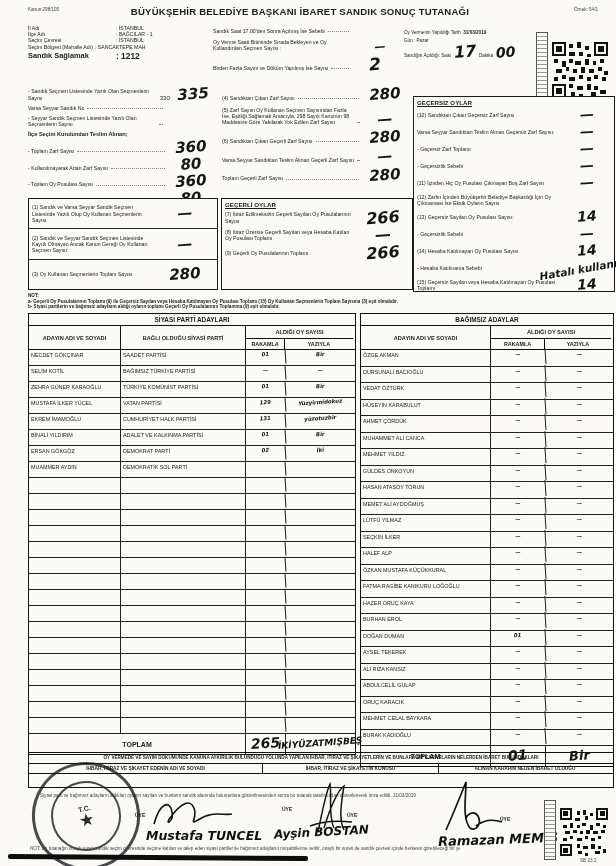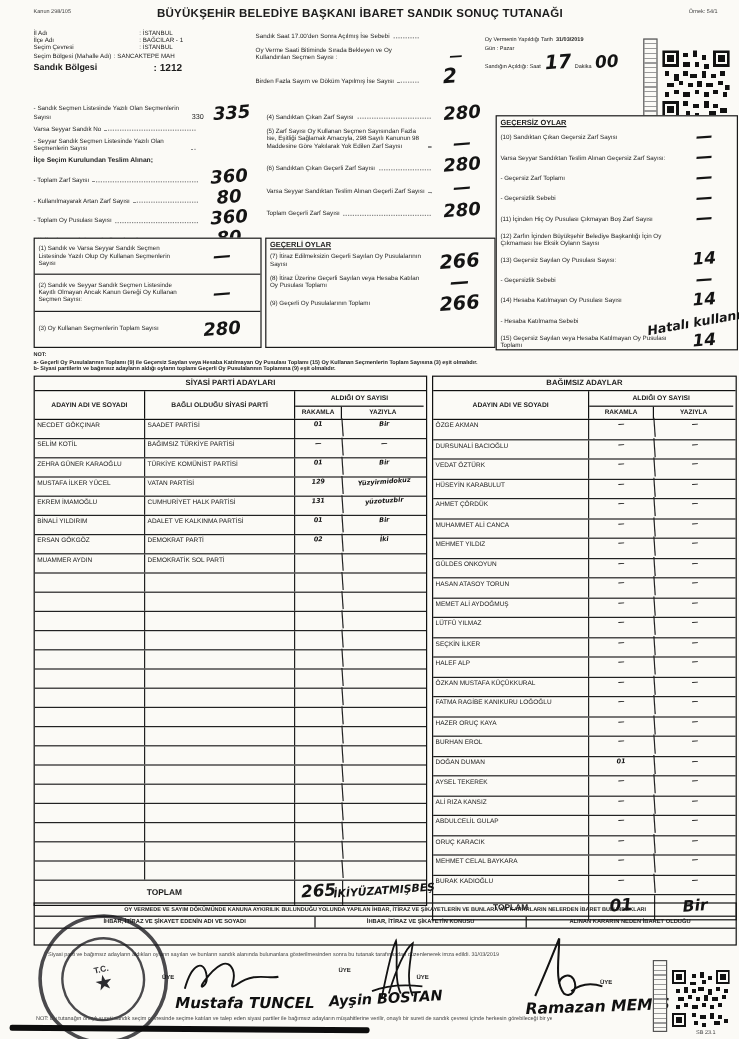--- a/index.html
+++ b/index.html
@@ -105,22 +105,22 @@
       </div>
     <div style="display:flex;">
         <span class="t5" style="width:88px;">Seçim Çevresi</span>
         <span class="t5">: İSTANBUL</span>
       </div>
     <div style="display:flex;">
         <span class="t5" style="white-space:nowrap;">Seçim Bölgesi (Mahalle Adı)</span>
         <span class="t5" style="margin-left:2px;">: SANCAKTEPE MAH</span>
       </div>
     <div style="display:flex;margin-top:1px;">
-      <span class="b" style="font-size:7.4px;width:88px;">Sandık Bölgesi</span>
-      <span class="b" style="font-size:8.4px;margin-left:12px;">: 1212</span>
+      <span class="b" style="font-size:7.4px;width:88px;">Sandık Sağlamak</span>
+      <span class="b" style="font-size:8.4px;">: 1212</span>
     </div>
   </div>
 
   <div class="abs" style="left:213px;top:28px;width:185px;">
     <div class="cnt-row" style="margin-bottom:5px;">
         <span class="lbl t5" style="max-width:150px;">Sandık Saat 17.00'den Sonra Açılmış İse Sebebi</span>
         <span class="lead"></span>
         <span class="val hw hw-md"></span>
       </div>
     <div class="cnt-row" style="margin-bottom:5px;">

